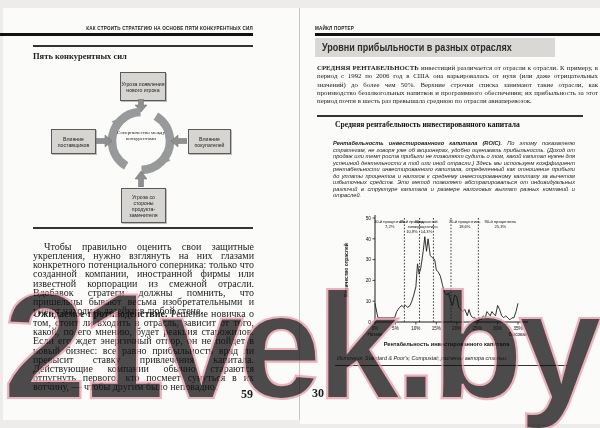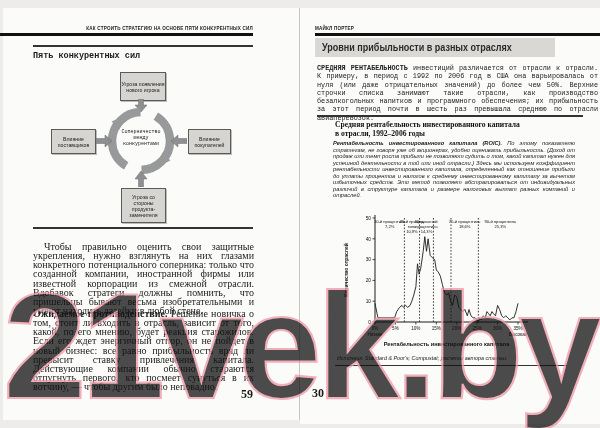--- a/index.html
+++ b/index.html
@@ -6,21 +6,21 @@
   #stage{position:relative;width:600px;height:428px;background:#edecea;overflow:hidden;
          font-family:"Liberation Serif",serif;color:#1c1c1c;}
   .page{position:absolute;background:#fbfbf9;}
   #left-page{left:3px;top:8px;width:296px;height:412px;border-right:1px solid #c6c5c2;}
   #right-page{left:300px;top:8px;width:300px;height:416px;}
   .abs{position:absolute;}
   .runhead{font-family:"Liberation Sans",sans-serif;font-weight:bold;font-size:4.6px;
            letter-spacing:.2px;color:#222;}
   .rule{position:absolute;background:#111;}
   .body-par{font-size:10px;line-height:9.15px;text-align:justify;color:#1d1d1d;}
-  .sans{font-family:Liberation Mono, monospace;}
+  .sans{font-family:Liberation Serif, serif;}
   .dbox{position:absolute;background:#d6d5d2;border:1px solid #5a5a5a;
         font-family:"Liberation Sans",sans-serif;font-size:5.2px;line-height:6px;
         display:flex;align-items:center;justify-content:center;text-align:center;
         color:#222;box-shadow:1px 1px 0 #bdbcb9;}
   .banner{background:#d9d8d5;}
   .banner-title{font-family:"Liberation Sans",sans-serif;font-weight:bold;font-size:11px;
                 color:#2b2b2b;transform:scaleX(.82);transform-origin:left center;white-space:nowrap;}
   .fig-head{font-family:Liberation Serif, serif;font-weight:bold;font-size:7.6px;
             line-height:8.6px;color:#111;}
   .italic-par{font-family:"Liberation Sans",sans-serif;font-style:italic;font-size:5.7px;
@@ -82,21 +82,20 @@
     <div class="abs banner" style="left:15px;top:30px;width:240px;height:19px;">
       <div class="banner-title" style="position:absolute;left:7px;top:3px;">Уровни прибыльности в разных отраслях</div>
     </div>
 
     <div class="abs sans" style="left:17px;top:56px;width:281px;font-size:6.8px;line-height:8.3px;text-align:justify;color:#222;"><b>СРЕДНЯЯ РЕНТАБЕЛЬНОСТЬ</b><span> инвестиций различается от отрасли к отрасли. К примеру, в период с 1992 по 2006 год в США она варьировалась от нуля (или даже отрицательных значений) до более чем 50%. Верхние строчки списка занимают такие отрасли, как производство безалкогольных напитков и программного обеспечения; их прибыльность за этот период почти в шесть раз превышала среднюю по отрасли авиаперевозок.</span></div>
 
     <div class="rule" style="left:17px;top:107px;width:266px;height:1.5px;background:#333;"></div>
 
     <div class="abs fig-head" style="left:35px;top:113px;width:250px;">
       <div>Средняя рентабельность инвестированного капитала</div>
-      <div>в отрасли, 1992–2006 годы</div>
     </div>
 
     <div class="abs italic-par" style="left:33px;top:132px;width:242px;"><b style="font-style:italic;">Рентабельность инвестированного капитала (ROIC).</b><span> По этому показателю стратегам, не говоря уже об акционерах, удобно оценивать прибыльность. (Доход от продаж или темп роста прибыли не позволяют судить о том, какой капитал нужен для успешной деятельности в той или иной отрасли.) Здесь мы используем коэффициент рентабельности инвестированного капитала, определенный как отношение прибыли до уплаты процентов и налогов к среднему инвестированному капиталу за вычетом избыточных средств. Это метод позволяет абстрагироваться от индивидуальных различий в структуре капитала и размере налоговых выплат разных компаний и отраслей.</span></div>
 
     <svg id="chart-svg" class="abs" style="left:35px;top:196px;" width="250" height="147" viewBox="0 0 250 147">
         <line x1="40" y1="11" x2="40" y2="118" stroke="#1c1c1c" stroke-width="1"></line>
         <line x1="40" y1="118" x2="193" y2="118" stroke="#1c1c1c" stroke-width="1"></line>
         <line x1="37.5" y1="118" x2="40" y2="118" stroke="#1c1c1c" stroke-width="0.8"></line>
         <text x="36" y="119.7" text-anchor="end" font-size="4.8">0</text>
         <line x1="37.5" y1="97.2" x2="40" y2="97.2" stroke="#1c1c1c" stroke-width="0.8"></line>

